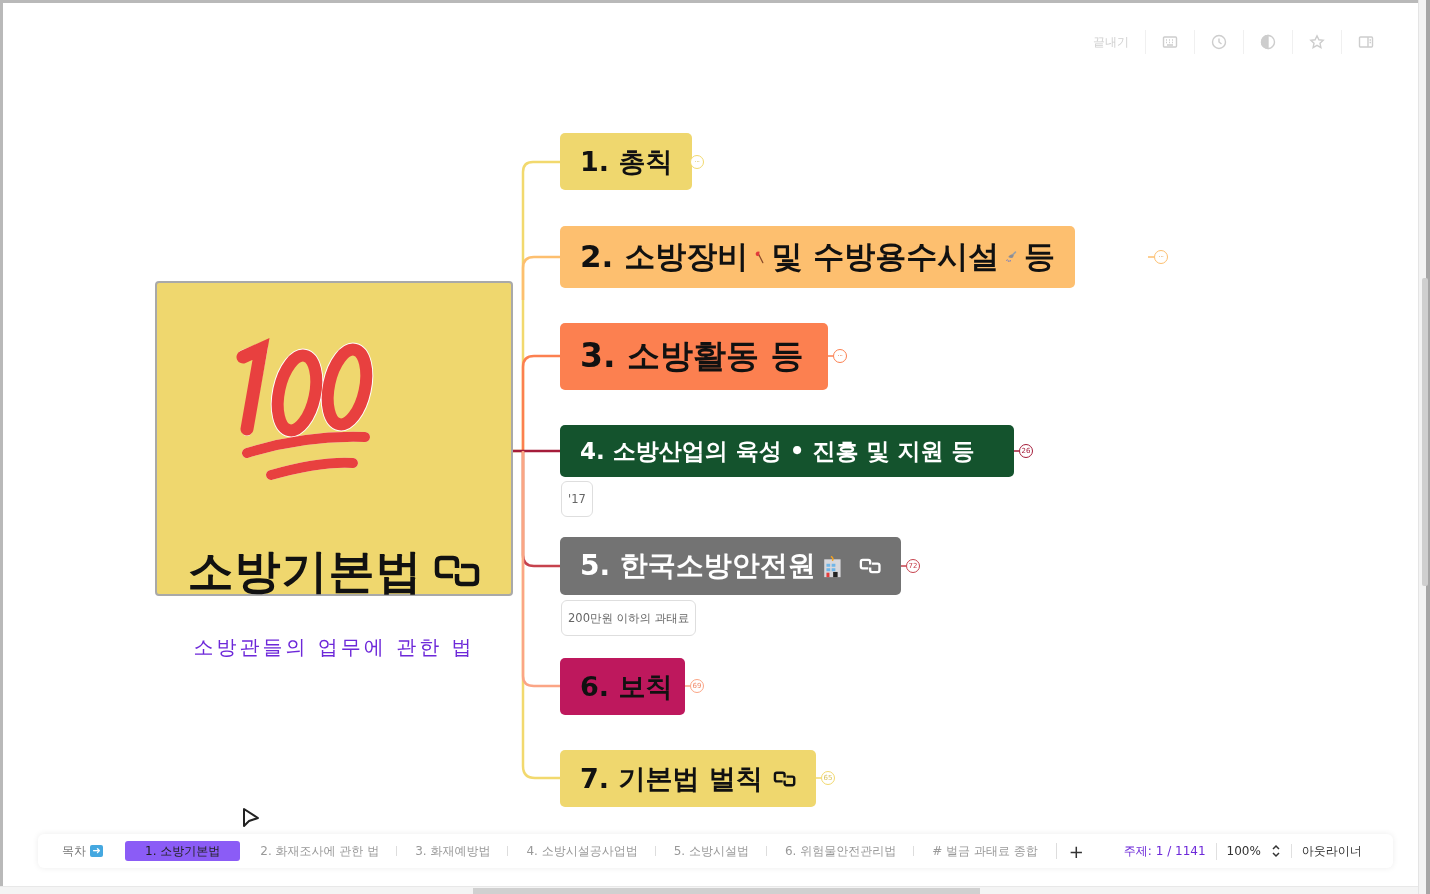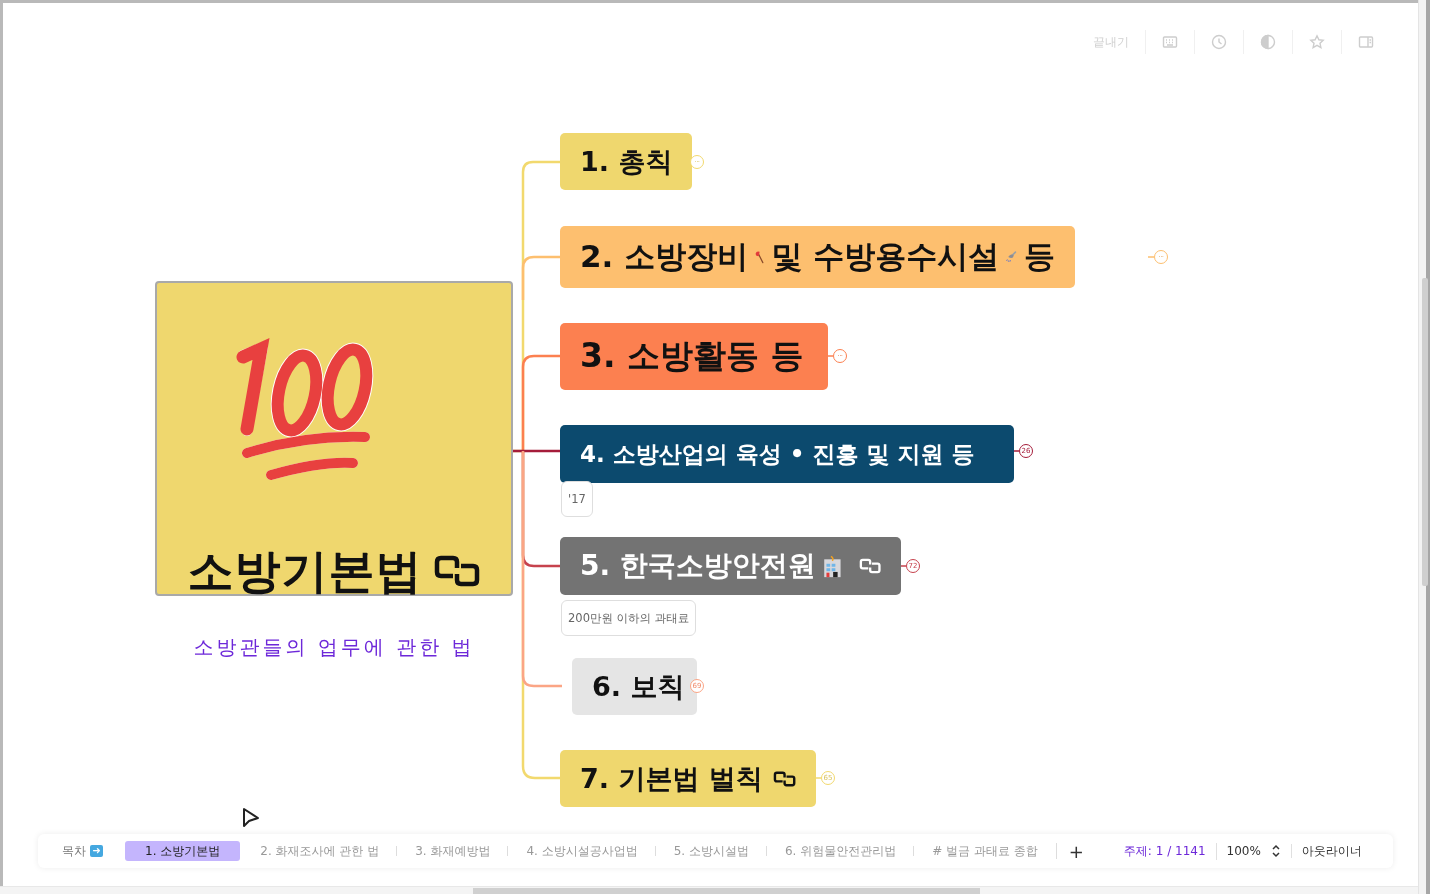--- a/index.html
+++ b/index.html
@@ -31,21 +31,21 @@
   .collapse.dots::after { content: "···"; font-size: 7px; letter-spacing: -0.5px; }
   .tag { position: absolute; height: 36px; border: 1px solid #dedede; border-radius: 6px; padding: 0 6px; font-size: 11.5px; color: #666; display: flex; align-items: center; background: #fff; }
   .inl-emoji { display: inline-block; vertical-align: middle; margin: 0 6px; }
   .link-svg { display: inline-block; vertical-align: middle; margin-left: 10px; }
 
   .bottombar { position: absolute; left: 38px; top: 834px; width: 1355px; height: 34px; background: #fff; border-radius: 6px; box-shadow: 0 0 6px rgba(0,0,0,0.08); display: flex; align-items: center; font-size: 12px; color: #888; }
   .bb-toc { padding: 0 8px 0 24px; color: #777; display: flex; align-items: center; gap: 4px; }
   .bb-toc .arrow-icon { display: inline-block; width: 13px; height: 12px; background: #45a8e0; border-radius: 2px; color: #fff; font-size: 10px; line-height: 12px; text-align: center; }
   .bb-tab { padding: 0 18px; color: #999; position: relative; height: 20px; display: flex; align-items: center; }
   .bb-tab.sep::after { content: ""; position: absolute; right: 0; top: 5px; height: 10px; width: 1px; background: #ddd; }
-  .bb-tab.active { background: #c4b5fd; color: #222; border-radius: 3px; margin-left: 14px; margin-right: 2px; padding: 0 20px; }
+  .bb-tab.active { background: #8b5cf6; color: #222; border-radius: 3px; margin-left: 14px; margin-right: 2px; padding: 0 20px; }
   .bb-add { font-size: 18px; color: #333; padding: 0 14px 0 12px; border-left: 1px solid #ddd; height: 16px; display: flex; align-items: center; margin-left: 0; }
   .bb-status { margin-left: 26px; color: #6d28d9; padding-right: 10px; border-right: 1px solid #e0e0e0; }
   .bb-zoom { padding: 0 10px; color: #333; display: flex; align-items: center; gap: 10px; border-right: 1px solid #e0e0e0; }
   .bb-outliner { padding: 0 10px; color: #333; }
 
   .cursor { position: absolute; left: 241px; top: 806px; }
 </style>
 </head>
 <body>
 
@@ -155,21 +155,21 @@
     </svg>
   <span class="lbl">등</span>
 </div>
 <div class="collapse dots" style="left:1154px; top:250px; border-color:#fdbf6f; color:#e0a65a;"></div>
 
 <div class="node" style="left:560px; top:323px; height:67px; width:268px; background:#fc8050; font-size:33px;">
   <span class="lbl">3. 소방활동 등</span>
 </div>
 <div class="collapse dots" style="left:833px; top:349px; border-color:#fc8050; color:#e07040;"></div>
 
-<div class="node" style="left:560px; top:425px; height:58px; width:454px; background:#0c4a6e; color:#fff; font-size:23px;">
+<div class="node" style="left:560px; top:425px; height:52px; width:454px; background:#14532d; color:#fff; font-size:23px;">
   <span class="lbl">4. 소방산업의 육성 • 진흥 및 지원 등</span>
 </div>
 <div class="collapse" style="left:1019px; top:444px; border-color:#a51c3a; color:#a51c3a;">
     <span>26</span>
   </div>
 <div class="tag" style="left:561px; top:481px;">
     <span>'17</span>
   </div>
 
 <div class="node" style="left:560px; top:537px; height:58px; width:341px; background:#737373; color:#fff; font-size:28px;justify-content:space-between;">
@@ -189,21 +189,21 @@
       <path d="M28 12 H40 Q44 12 44 16 V26 Q44 30 40 30 H28 Q24 30 24 26 V20"></path>
     </svg>
 </div>
 <div class="collapse" style="left:906px; top:559px; border-color:#c6424d; color:#c6424d;">
     <span>72</span>
   </div>
 <div class="tag" style="left:561px; top:600px;">
     <span>200만원 이하의 과태료</span>
   </div>
 
-<div class="node" style="left:560px; top:658px; height:57px; width:125px; background:#e5e5e5; font-size:27px;margin-left:12px;">
+<div class="node" style="left:560px; top:658px; height:57px; width:125px; background:#be185d; font-size:27px;">
   <span class="lbl">6. 보칙</span>
 </div>
 <div class="collapse" style="left:690px; top:679px; border-color:#fba585; color:#f08a68;">
     <span>69</span>
   </div>
 
 <div class="node" style="left:560px; top:750px; height:57px; width:256px; background:#efd76e; font-size:27px;">
   <span class="lbl">7. 기본법 벌칙</span>
   <svg class="link-svg" width="28" height="20" viewBox="0 0 48 34" fill="none" stroke="#111" stroke-width="5" stroke-linejoin="round">
       <path d="M20 22 H8 Q4 22 4 18 V8 Q4 4 8 4 H20 Q24 4 24 8 V14"></path>

